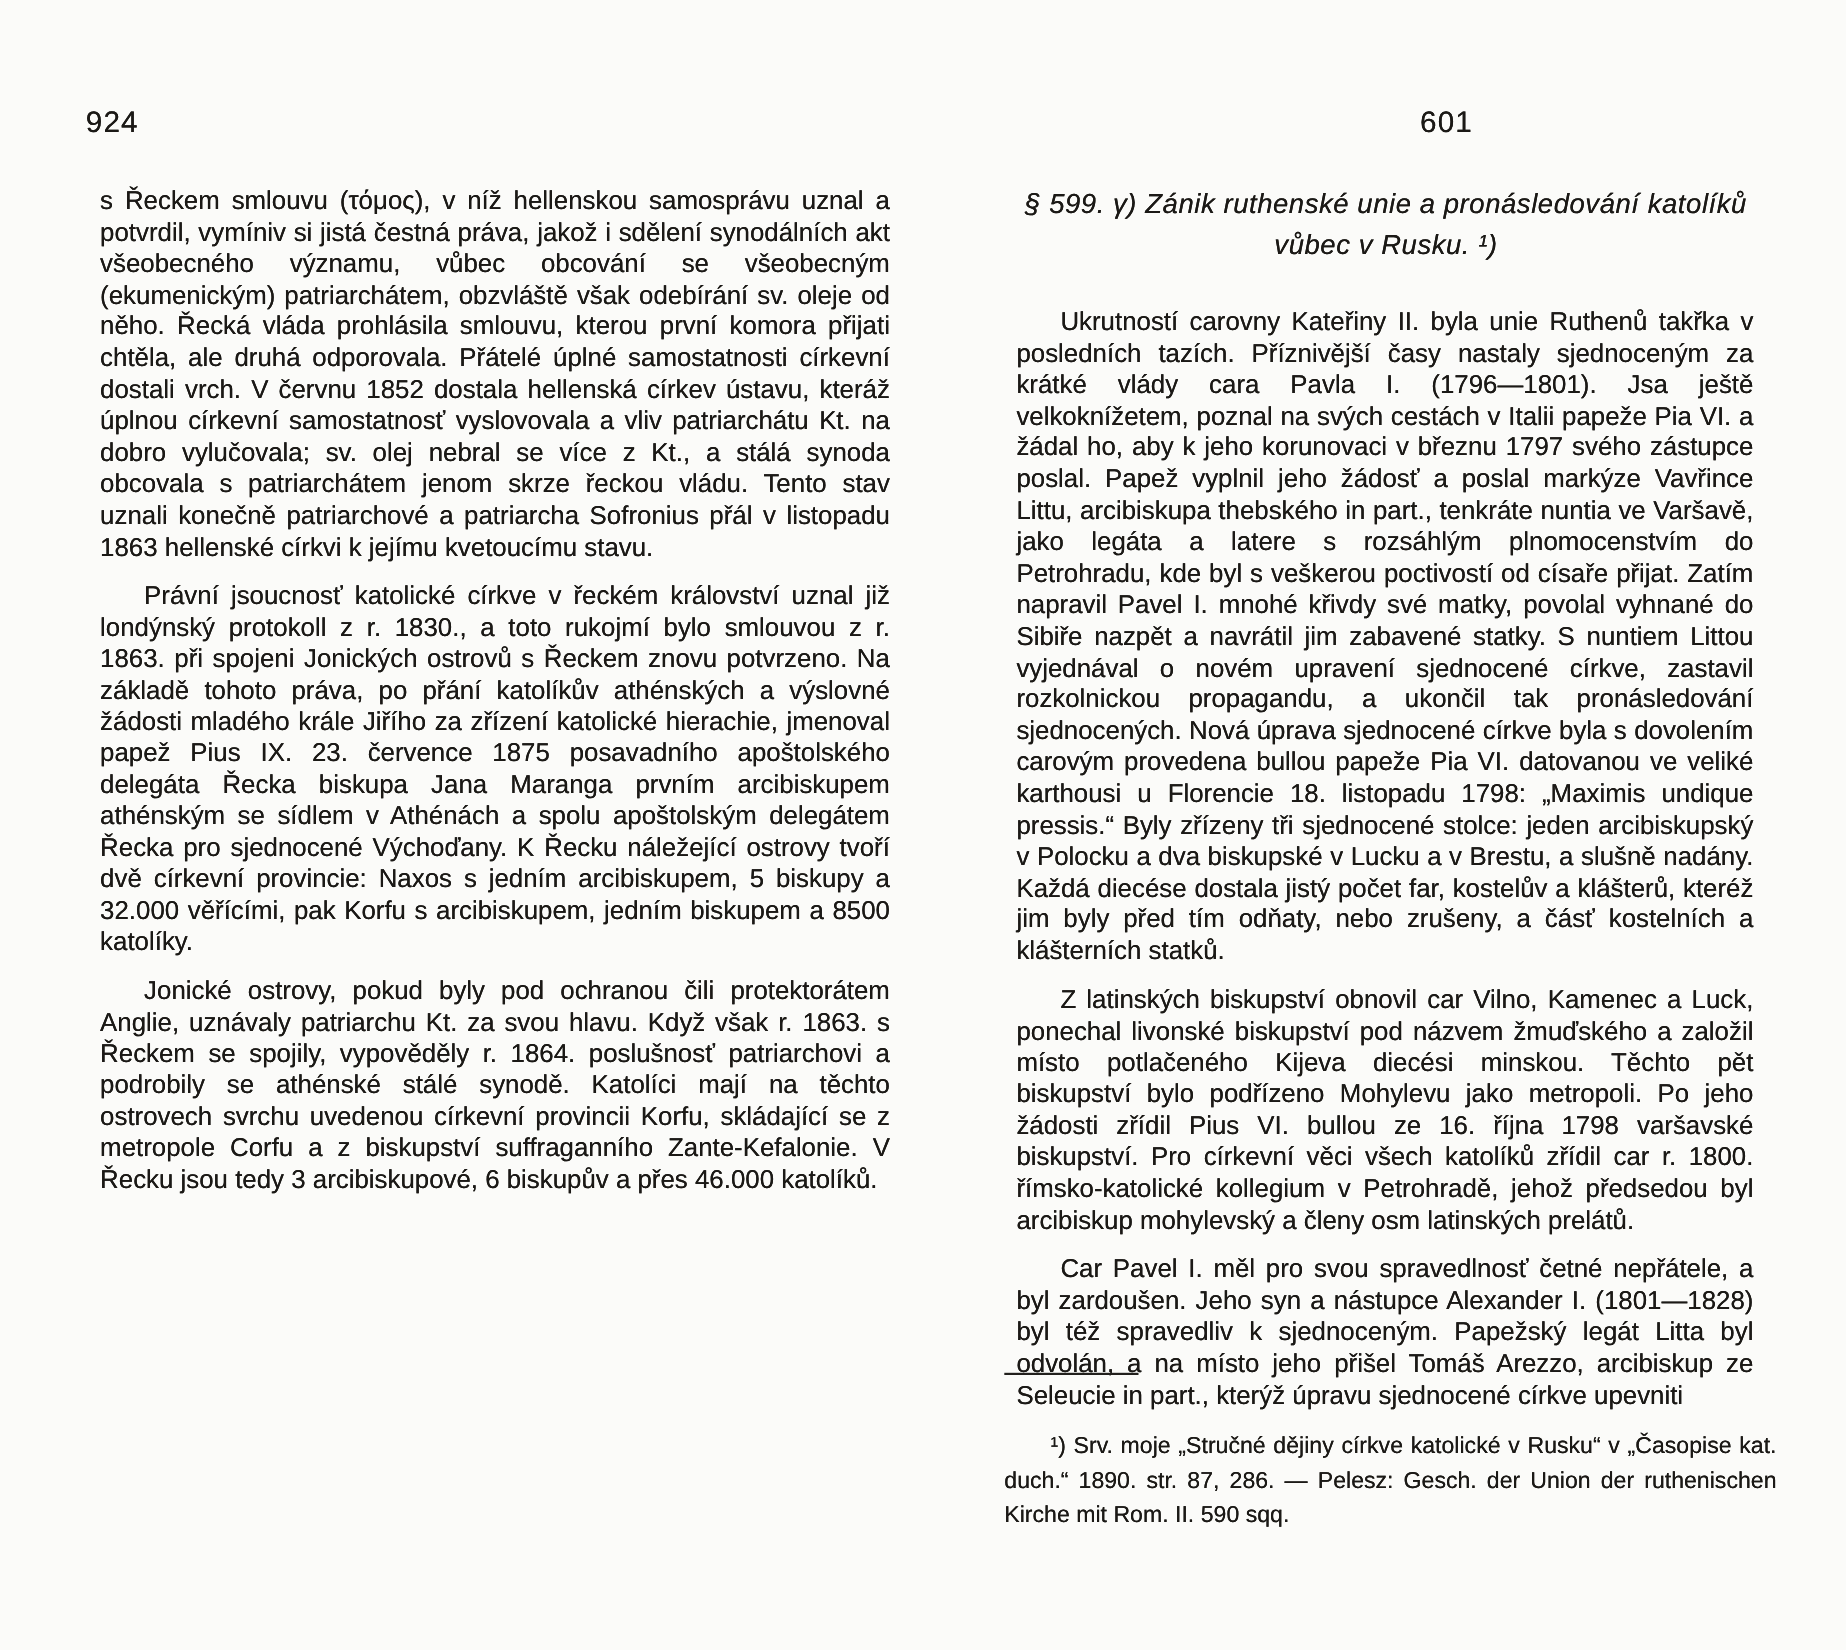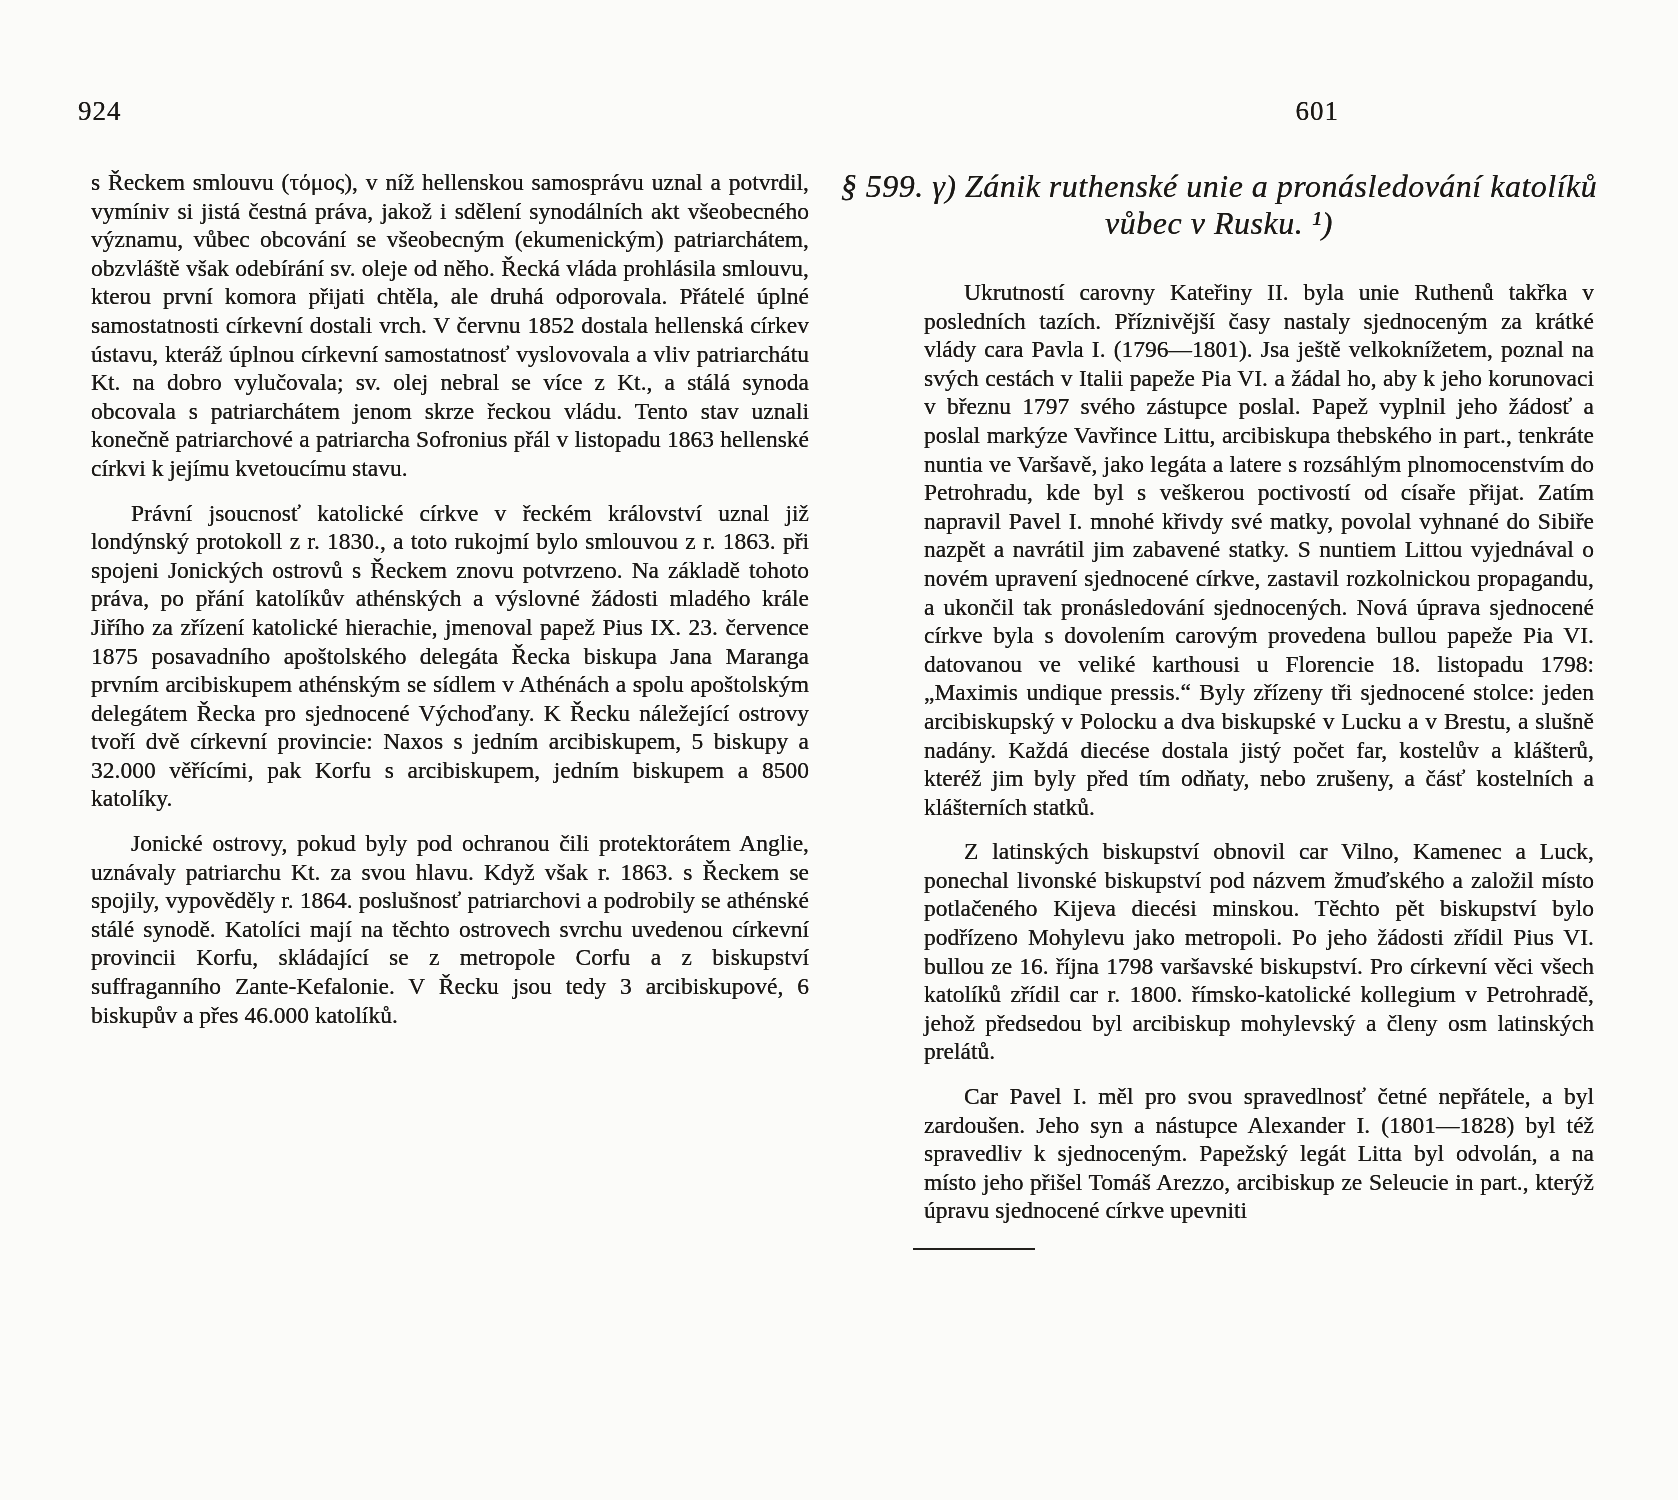--- a/index.html
+++ b/index.html
@@ -8,21 +8,21 @@
     width: 1678px;
     height: 1500px;
     background: #fbfbf9;
     overflow: hidden;
   }
   .scan {
     position: relative;
     width: 1405px;
     height: 1500px;
     background: #fbfbf9;
-    font-family: Liberation Serif, serif;
+    font-family: Liberation Sans, sans-serif;
     color: #1b1916;
   }
   
   .scan * { text-shadow: 0 0 0.4px currentColor; }
 
   .pagenum {
     position: absolute;
     font-size: 27px;
     letter-spacing: 1px;
   }
@@ -36,26 +36,26 @@
     line-height: 28.6px;
   }
   .col p { margin: 16px; padding: 0; }
   .col p.indent { text-indent: 40px; }
 
   .col-left  { left: 75px;  top: 152px; width: 750px; }
   .col-right { left: 908px; top: 262px; width: 702px; }
 
   .heading {
     position: absolute;
-    left: 839px;
+    left: 880px;
     top: 168px;
     width: 760px;
     text-align: center;
     font-style: italic;
-    font-size: 32px;
+    font-size: 25px;
     line-height: 37px;
     letter-spacing: 0.5px;
   }
 
   .footnote-rule {
     position: absolute;
     left: 913px;
     top: 1248px;
     width: 122px;
     height: 0;
@@ -93,14 +93,15 @@
   </div>
 
   <div class="col col-right">
     <p class="indent">Ukrutností carovny Kateřiny II. byla unie Ruthenů takřka v posledních tazích. Příznivější časy nastaly sjednoceným za krátké vlády cara Pavla I. (1796—1801). Jsa ještě velkoknížetem, poznal na svých cestách v Italii papeže Pia VI. a žádal ho, aby k jeho korunovaci v březnu 1797 svého zástupce poslal. Papež vyplnil jeho žádosť a poslal markýze Vavřince Littu, arcibiskupa thebského in part., tenkráte nuntia ve Varšavě, jako legáta a latere s rozsáhlým plnomocenstvím do Petrohradu, kde byl s veškerou poctivostí od císaře přijat. Zatím napravil Pavel I. mnohé křivdy své matky, povolal vyhnané do Sibiře nazpět a navrátil jim zabavené statky. S nuntiem Littou vyjednával o novém upravení sjednocené církve, zastavil rozkolnickou propagandu, a ukončil tak pronásledování sjednocených. Nová úprava sjednocené církve byla s dovolením carovým provedena bullou papeže Pia VI. datovanou ve veliké karthousi u Florencie 18. listopadu 1798: „Maximis undique pressis.“ Byly zřízeny tři sjednocené stolce: jeden arcibiskupský v Polocku a dva biskupské v Lucku a v Brestu, a slušně nadány. Každá diecése dostala jistý počet far, kostelův a klášterů, kteréž jim byly před tím odňaty, nebo zrušeny, a čásť kostelních a klášterních statků.</p>
     <p class="indent">Z latinských biskupství obnovil car Vilno, Kamenec a Luck, ponechal livonské biskupství pod názvem žmuďského a založil místo potlačeného Kijeva diecési minskou. Těchto pět biskupství bylo podřízeno Mohylevu jako metropoli. Po jeho žádosti zřídil Pius VI. bullou ze 16. října 1798 varšavské biskupství. Pro církevní věci všech katolíků zřídil car r. 1800. římsko-katolické kollegium v Petrohradě, jehož předsedou byl arcibiskup mohylevský a členy osm latinských prelátů.</p>
     <p class="indent">Car Pavel I. měl pro svou spravedlnosť četné nepřátele, a byl zardoušen. Jeho syn a nástupce Alexander I. (1801—1828) byl též spravedliv k sjednoceným. Papežský legát Litta byl odvolán, a na místo jeho přišel Tomáš Arezzo, arcibiskup ze Seleucie in part., kterýž úpravu sjednocené církve upevniti</p>
   </div>
 
   <div class="footnote-rule"></div>
 
+  <p class="footnote">¹) Srv. moje „Stručné dějiny církve katolické v Rusku“ v „Časopise kat. duch.“ 1890. str. 87, 286. — Pelesz: Gesch. der Union der ruthenischen Kirche mit Rom. II. 590 sqq.</p>
 
 </div>
 
 </body></html>

